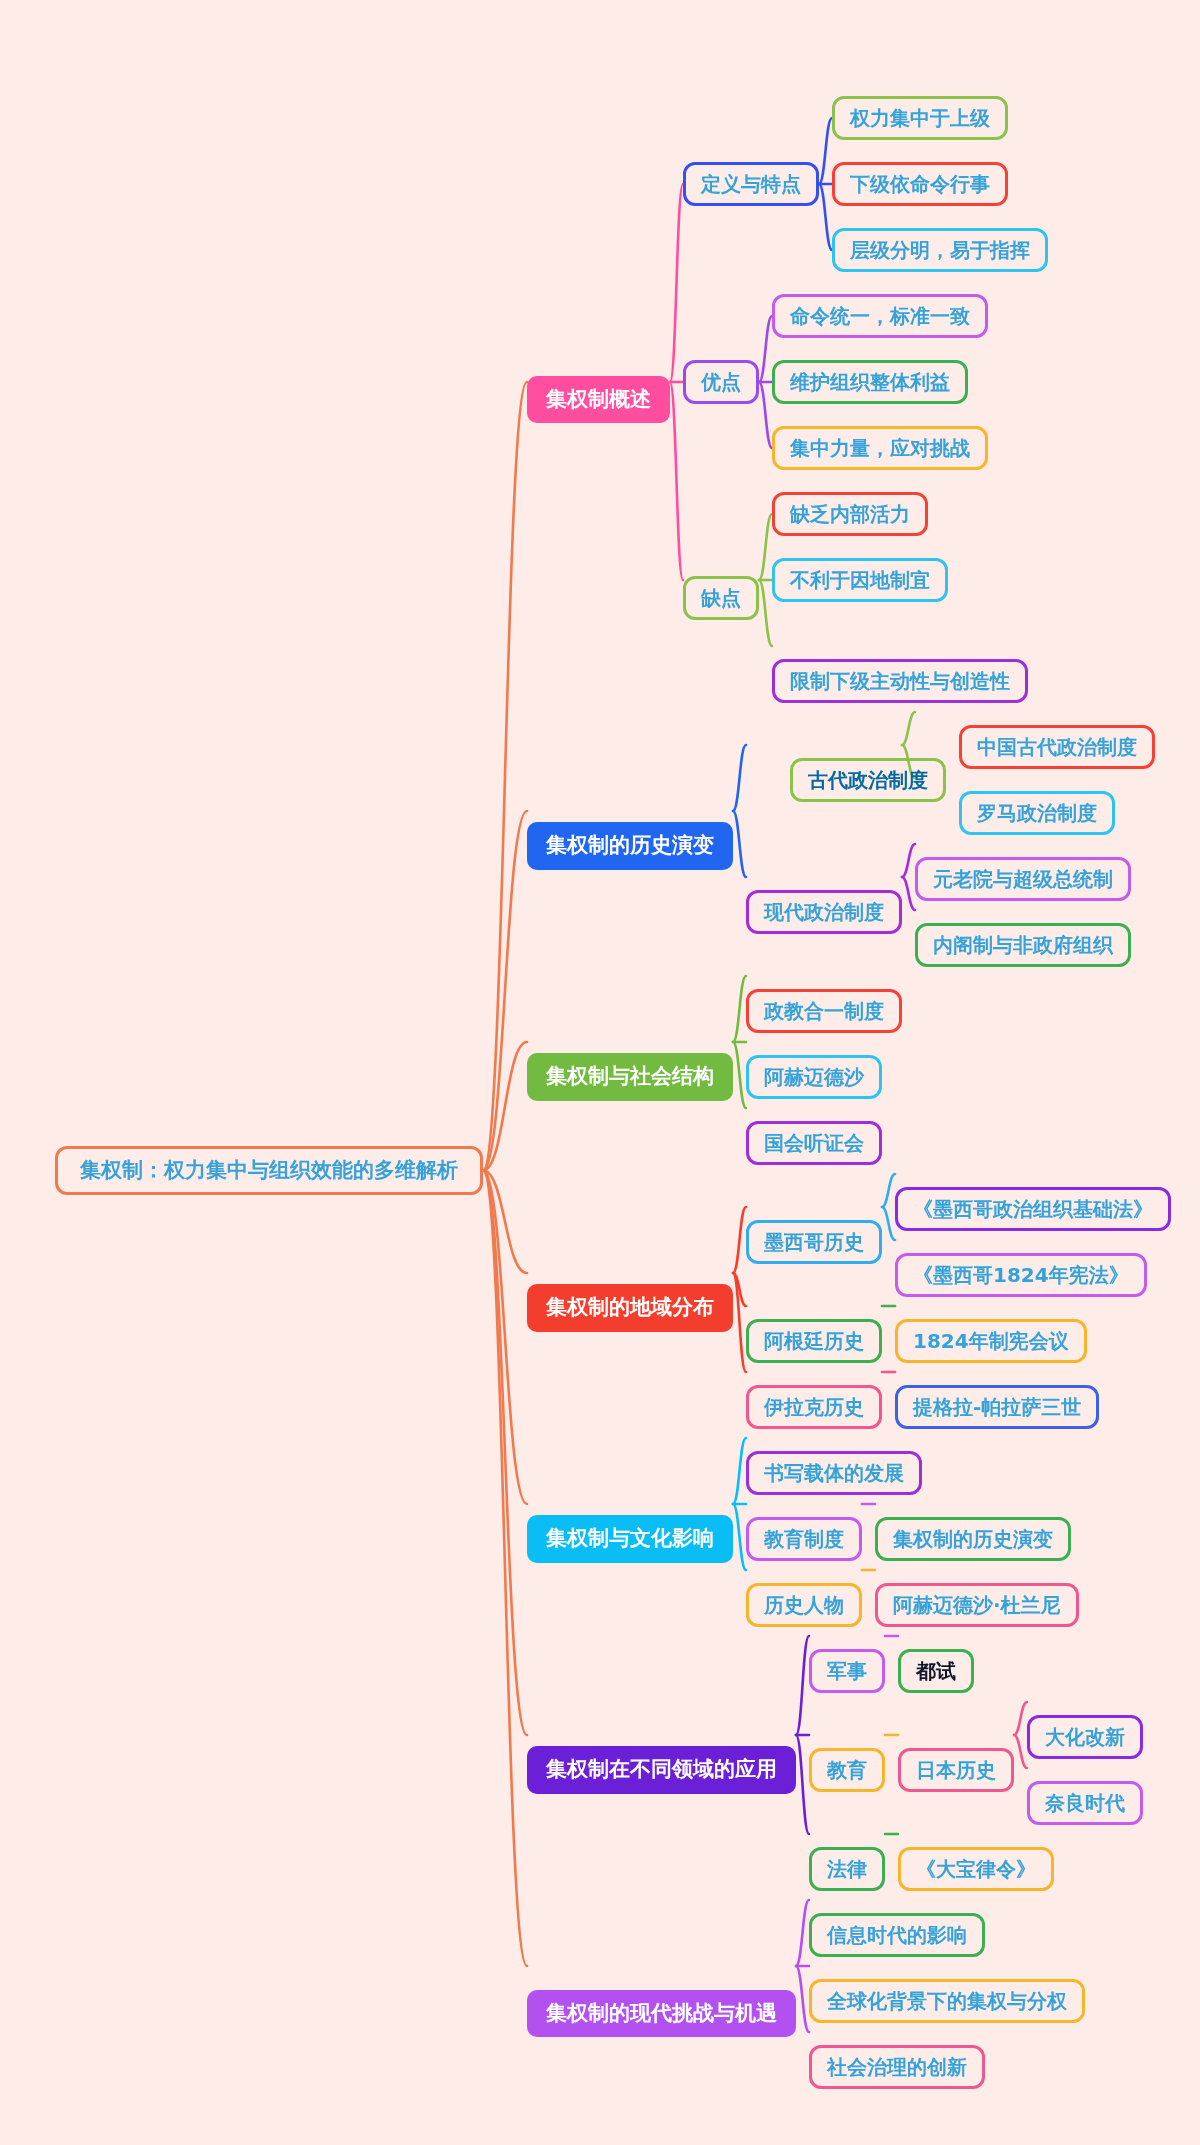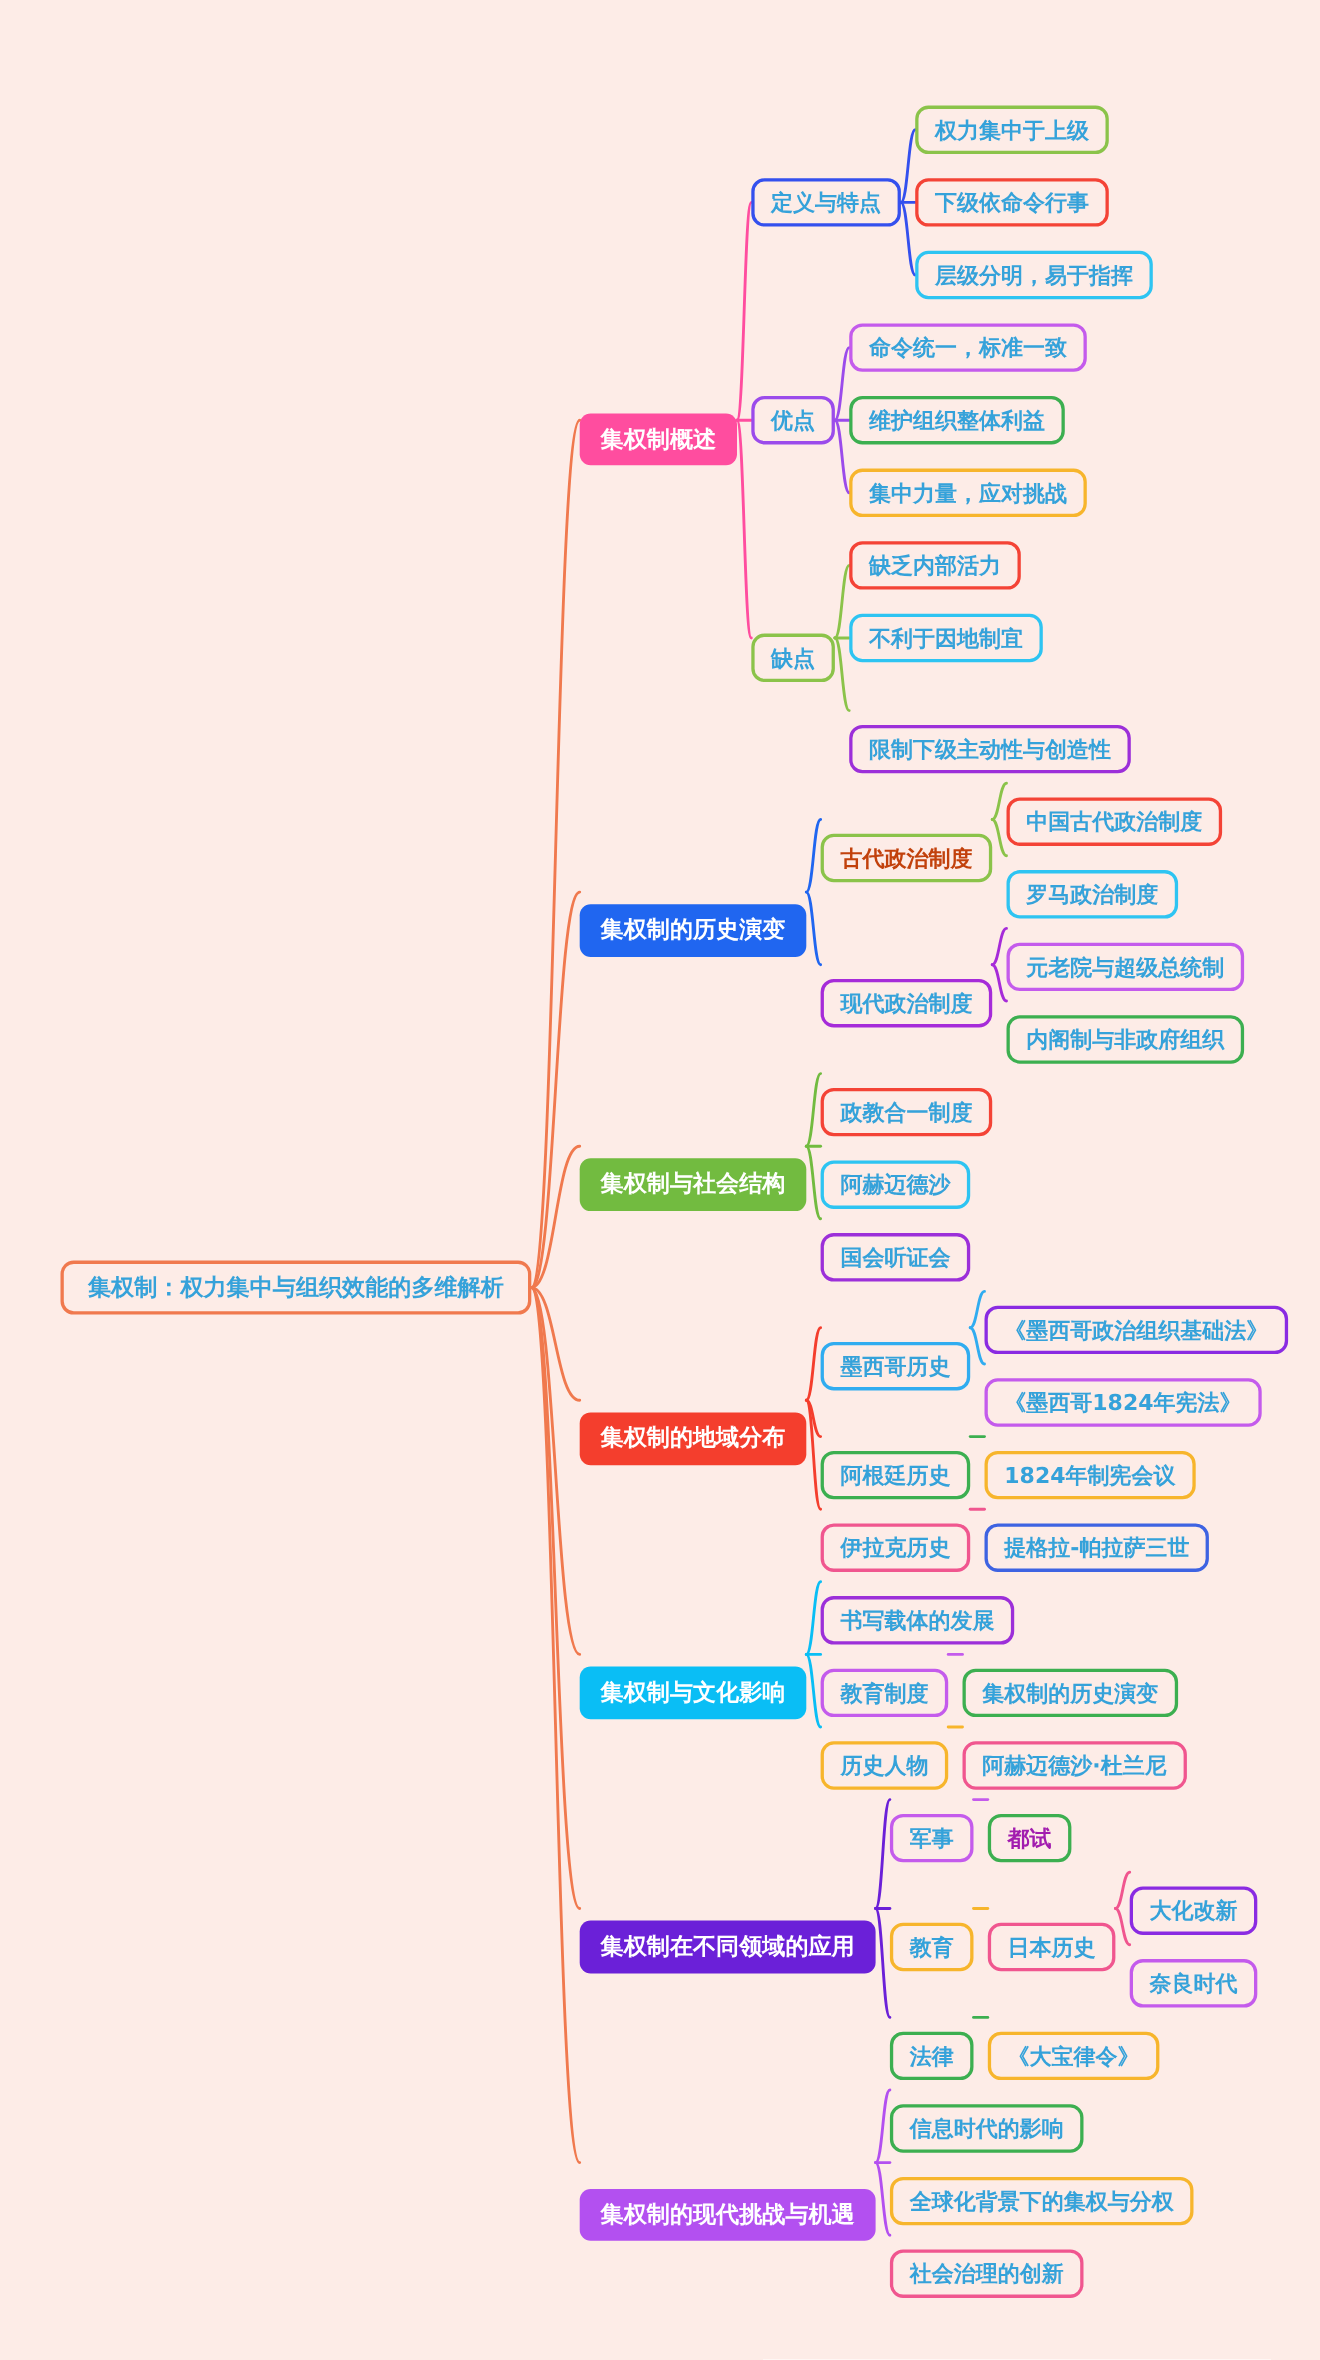--- a/index.html
+++ b/index.html
@@ -133,21 +133,21 @@
                 <div class="node" style="border-color: rgb(156, 47, 217); color: rgb(53, 162, 218); margin-top: 35px;">限制下级主动性与创造性</div>
               </div>
             </div>
           </div>
         </div>
       </div>
       <div class="row">
         <div class="node filled" style="background: rgb(32, 102, 240);">集权制的历史演变</div>
         <div class="kids">
           <div class="row">
-            <div class="node" style="border-color: rgb(139, 195, 74); color: #c2410c;">古代政治制度</div>
+            <div class="node" style="border-color: rgb(139, 195, 74); color: #0369a1; margin-left: 44px;">古代政治制度</div>
             <div class="kids">
               <div class="row">
                 <div class="node" style="border-color: rgb(244, 67, 54); color: rgb(53, 162, 218);">中国古代政治制度</div>
               </div>
               <div class="row">
                 <div class="node" style="border-color: rgb(46, 196, 242); color: rgb(53, 162, 218);">罗马政治制度</div>
               </div>
             </div>
           </div>
           <div class="row">
@@ -233,21 +233,21 @@
           </div>
         </div>
       </div>
       <div class="row">
         <div class="node filled" style="background: rgb(107, 32, 216);">集权制在不同领域的应用</div>
         <div class="kids">
           <div class="row">
             <div class="node" style="border-color: rgb(196, 91, 236); color: rgb(53, 162, 218);">军事</div>
             <div class="kids">
               <div class="row">
-                <div class="node" style="border-color: rgb(60, 175, 80); color: #a21caf;">都试</div>
+                <div class="node" style="border-color: rgb(60, 175, 80); color: #0f172a;">都试</div>
               </div>
             </div>
           </div>
           <div class="row">
             <div class="node" style="border-color: rgb(247, 181, 44); color: rgb(53, 162, 218);">教育</div>
             <div class="kids">
               <div class="row">
                 <div class="node" style="border-color: rgb(240, 86, 143); color: rgb(53, 162, 218);">日本历史</div>
                 <div class="kids">
                   <div class="row">

